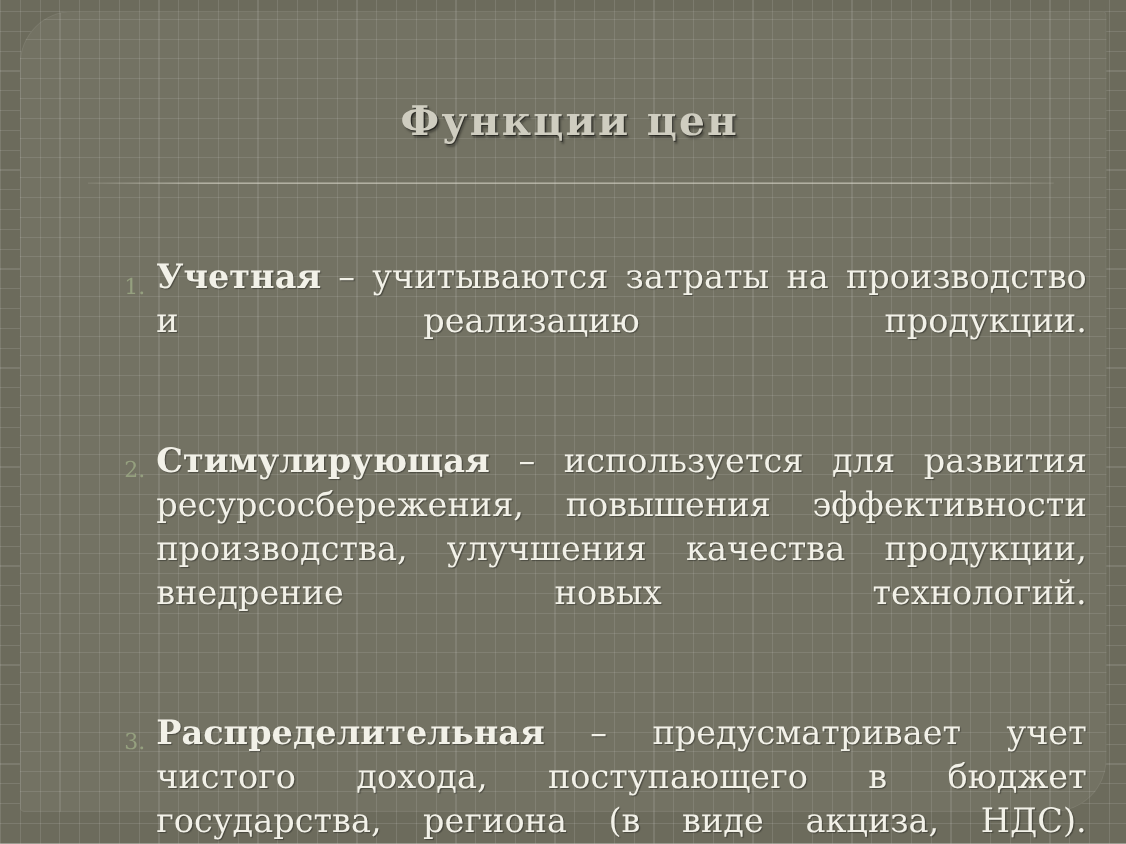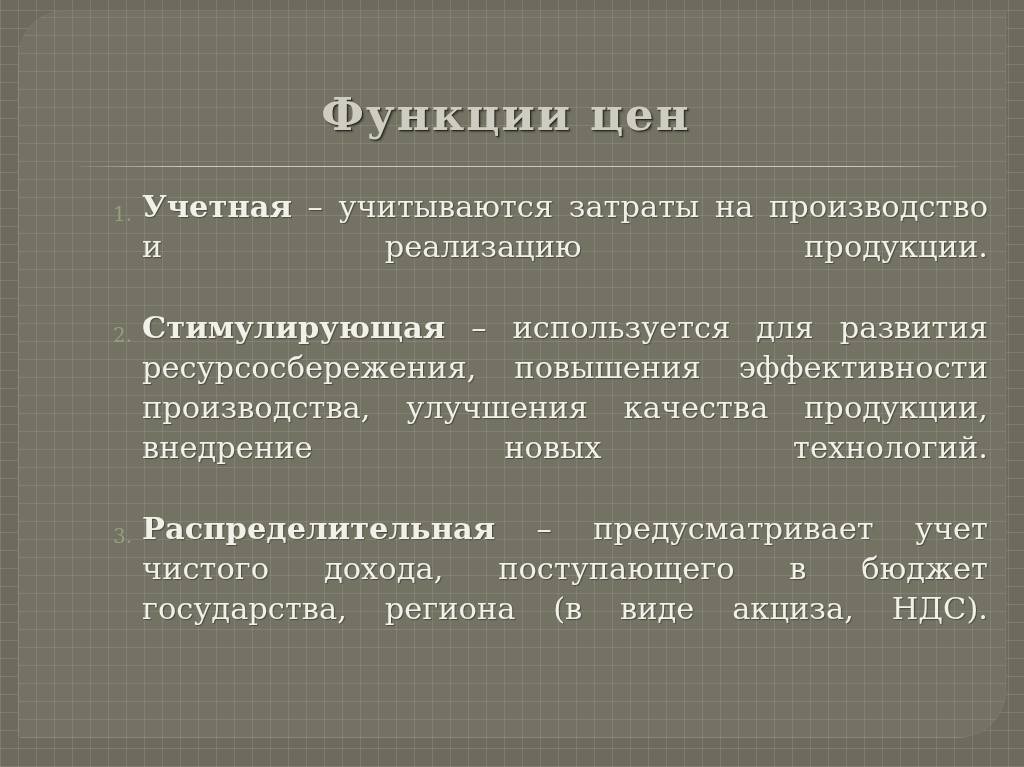--- a/index.html
+++ b/index.html
@@ -56,27 +56,27 @@
         rgba(255,255,255,0.10) 0px,
         rgba(255,255,255,0.10) 1px,
         rgba(255,255,255,0) 1px,
         rgba(255,255,255,0) 18px);
     box-shadow: inset 0 0 0 1px rgba(255,255,255,0.06);
   }
 
   
   .title {
     position: absolute;
-    left: 48px;
+    left: 60px;
     top: 78px;
     width: 880px;
     text-align: center;
     font-family: "DejaVu Serif", serif;
     font-weight: bold;
-    font-size: 45px;
+    font-size: 37px;
     letter-spacing: 2px;
     color: #cfcdc0;
     text-shadow:
       1px 1px 0 rgba(0,0,0,0.45),
       2px 2px 2px rgba(0,0,0,0.35);
     white-space: nowrap;
   }
 
   .title-rule {
     position: absolute;
@@ -132,20 +132,21 @@
   }
 
   .item .rest {
     font-weight: normal;
   }
 
   
   .item .para {
     display: block;
     text-align: justify;
+    margin-top: 46px;
   }
   .item .para::after {
     content: "";
     display: inline-block;
     width: 100%;
   }
 </style>
 </head>
 <body>
 

